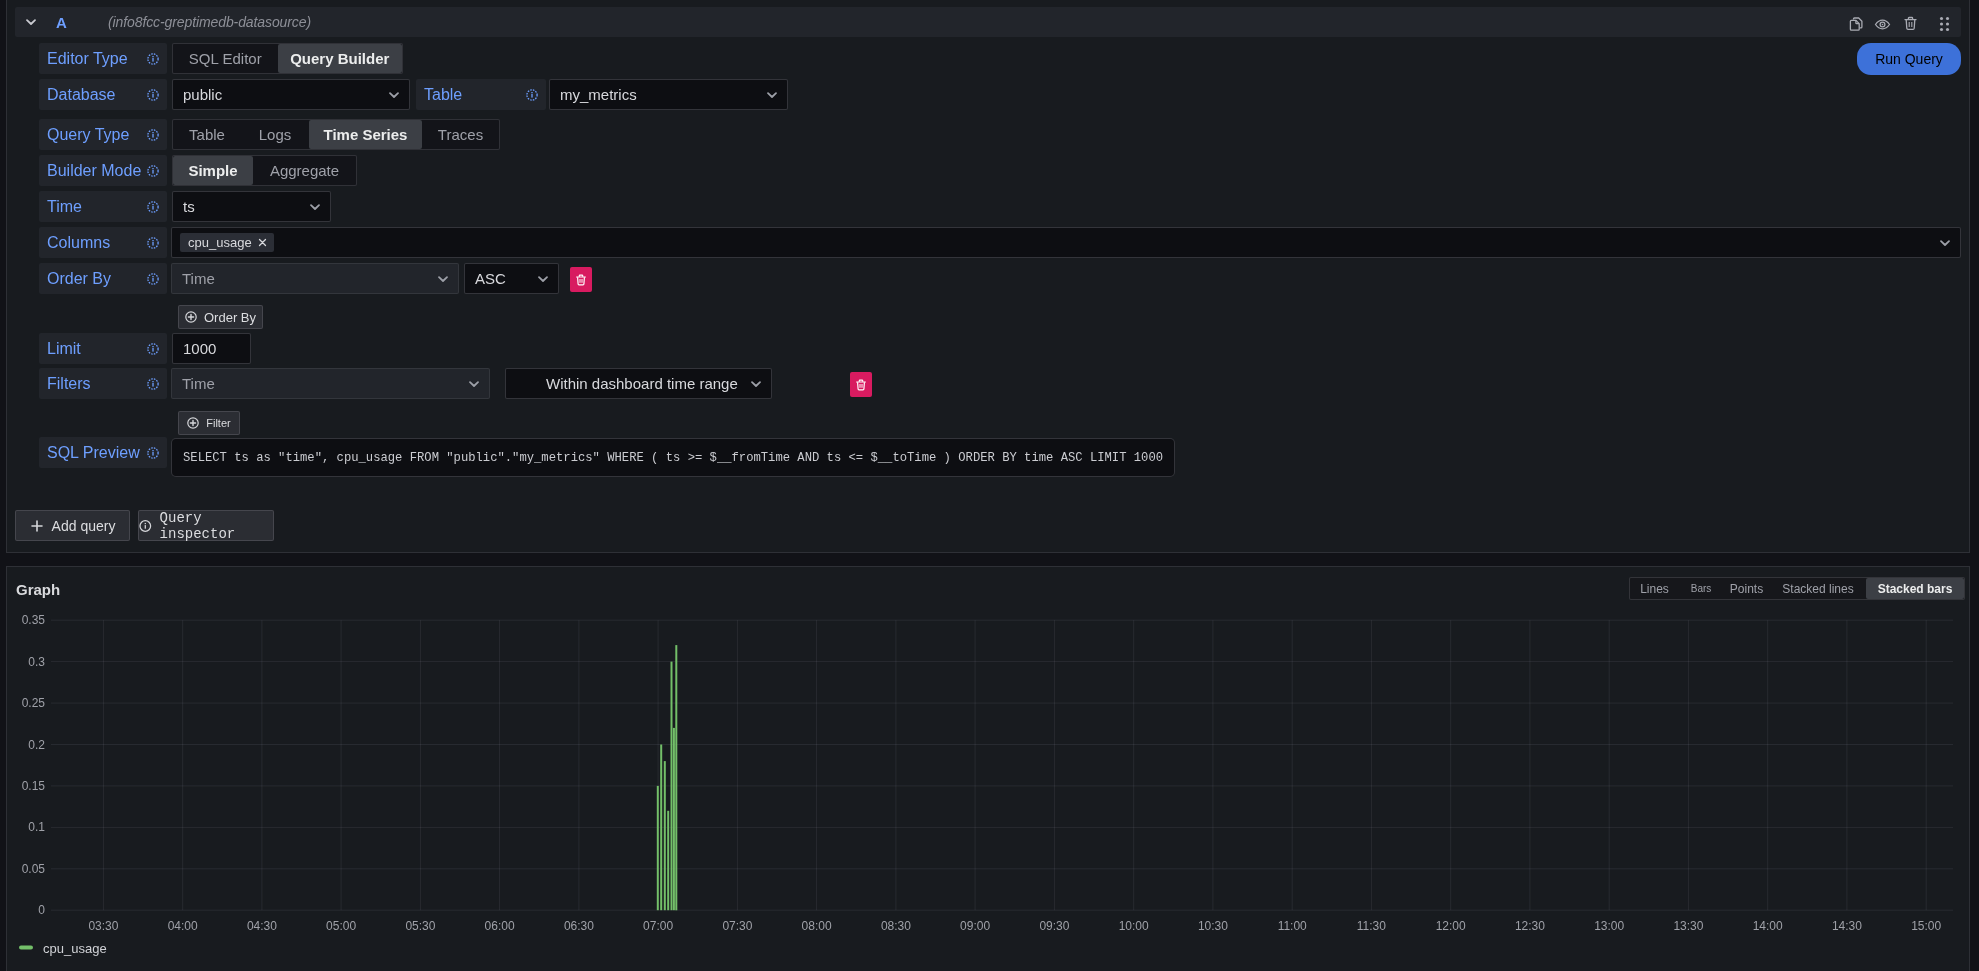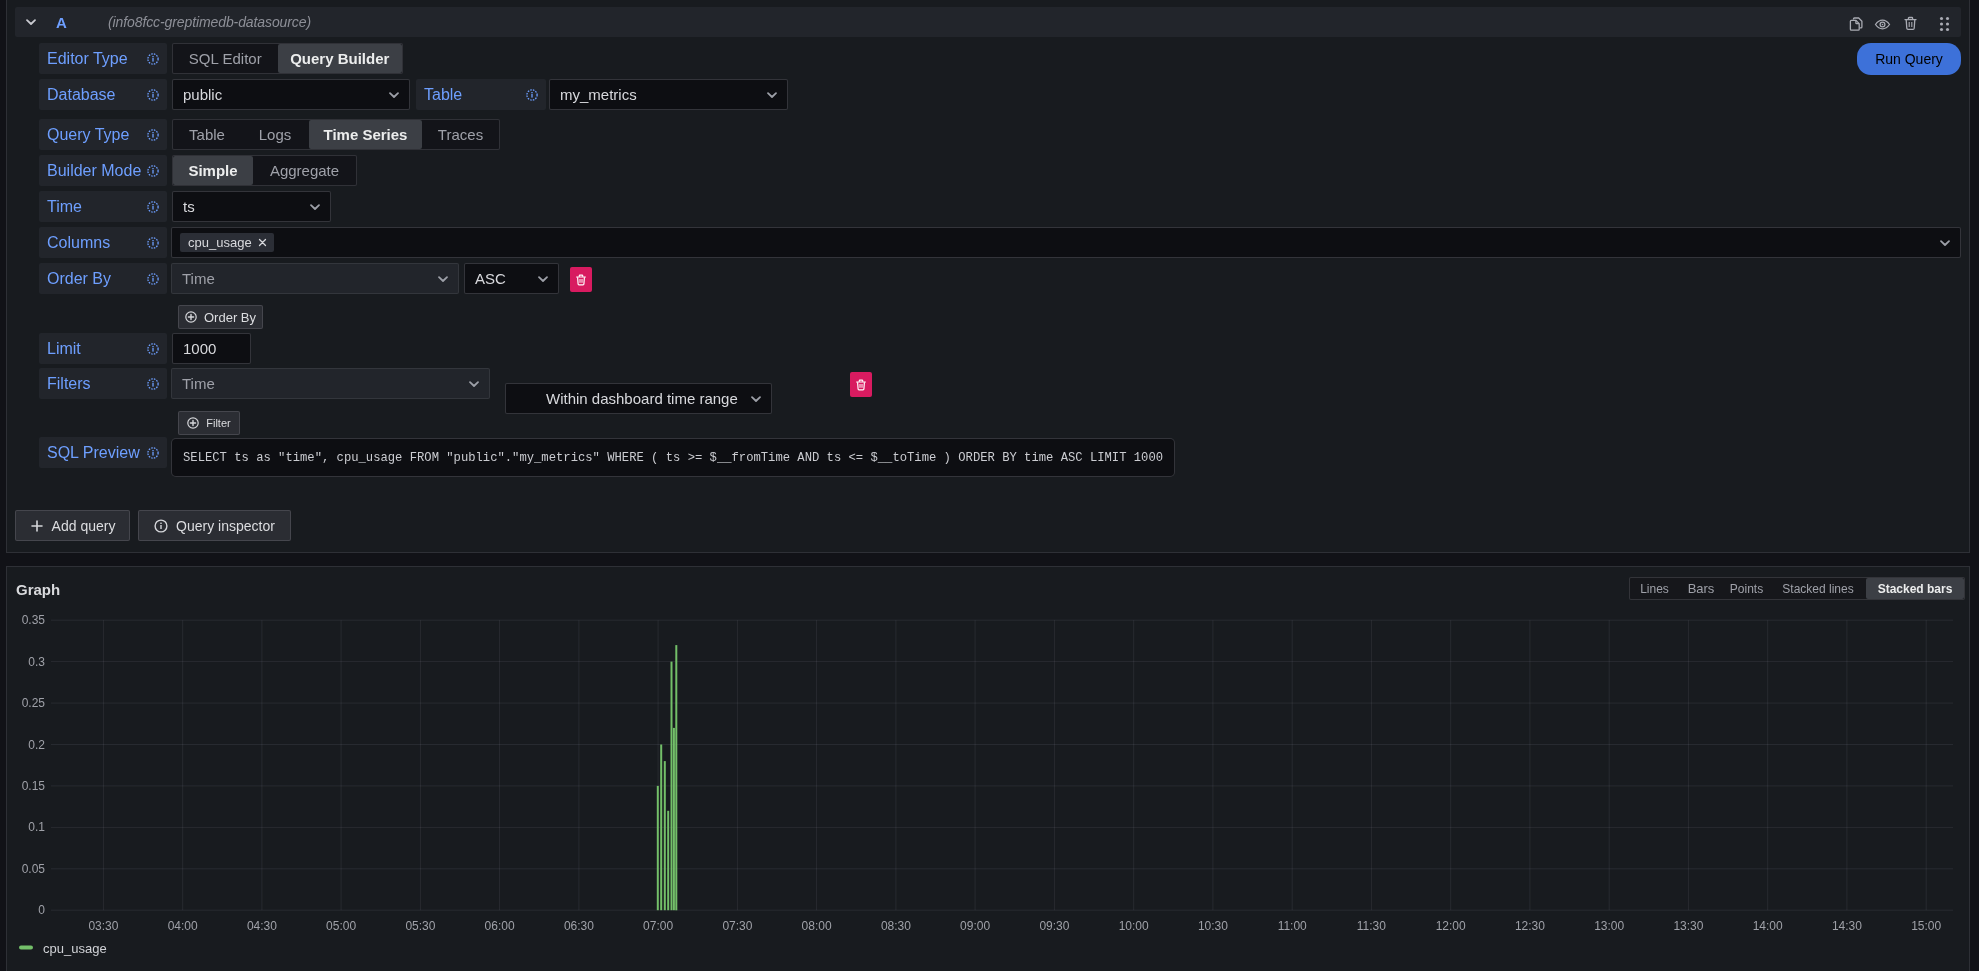--- a/index.html
+++ b/index.html
@@ -165,51 +165,51 @@
 <div class="sbtn" style="left:178px;top:305px;width:85px;height:24px;font-size:13px;font-weight:500;"><svg width="12" height="12" viewBox="0 0 12 12" fill="none">
         <circle cx="6" cy="6" r="5.2" stroke="#d5d6da" stroke-width="1.2"></circle>
         <path d="M6 3.4 V8.6 M3.4 6 H8.6" stroke="#d5d6da" stroke-width="1.4" stroke-linecap="round"></path>
       </svg>Order By</div>
 <div class="sel" style="left:172px;top:333px;width:79px;">1000</div>
 <div class="gsel" style="left:171px;top:368px;width:319px;">Time<span class="cv">
         <svg width="14" height="14" viewBox="0 0 14 14" fill="none">
           <path d="M3 5.2 L7 9 L11 5.2" stroke="#9da0a8" stroke-width="1.8" stroke-linecap="round" stroke-linejoin="round"></path>
         </svg>
       </span></div>
-<div class="sel" style="left:505px;top:383px;width:267px;padding-left:40px;">Within dashboard time range<span class="cv">
+<div class="sel" style="left:505px;top:368px;width:267px;padding-left:40px;">Within dashboard time range<span class="cv">
         <svg width="14" height="14" viewBox="0 0 14 14" fill="none">
           <path d="M3 5.2 L7 9 L11 5.2" stroke="#9da0a8" stroke-width="1.8" stroke-linecap="round" stroke-linejoin="round"></path>
         </svg>
       </span></div>
 <div class="tbtn" style="left:850px;top:372px;">
       <svg width="12" height="12" viewBox="0 0 12 12" fill="none">
         <path d="M1.6 3 H10.4" stroke="#ffffff" stroke-width="1.2" stroke-linecap="round"></path>
         <path d="M4.3 2.8 V1.7 Q4.3 1.1 4.9 1.1 H7.1 Q7.7 1.1 7.7 1.7 V2.8" stroke="#ffffff" stroke-width="1.2"></path>
         <path d="M2.6 3.2 L3.1 10 Q3.15 10.9 4 10.9 H8 Q8.85 10.9 8.9 10 L9.4 3.2" stroke="#ffffff" stroke-width="1.2"></path>
         <path d="M5 5 V8.8 M7 5 V8.8" stroke="#ffffff" stroke-width="1"></path>
       </svg>
     </div>
 <div class="sbtn" style="left:178px;top:411px;width:62px;height:24px;font-size:11px;font-weight:500;"><svg width="12" height="12" viewBox="0 0 12 12" fill="none">
         <circle cx="6" cy="6" r="5.2" stroke="#d5d6da" stroke-width="1.2"></circle>
         <path d="M6 3.4 V8.6 M3.4 6 H8.6" stroke="#d5d6da" stroke-width="1.4" stroke-linecap="round"></path>
       </svg>Filter</div>
 <div class="abs" style="left:171px;top:438px;width:1004px;height:39px;background:#0d0e12;border:1px solid rgba(204,204,220,0.20);border-radius:5px;display:flex;align-items:center;padding-left:11px;font-family:'Liberation Mono',monospace;font-size:12.2px;color:#cbccd1;white-space:pre;">SELECT ts as "time", cpu_usage FROM "public"."my_metrics" WHERE ( ts &gt;= $__fromTime AND ts &lt;= $__toTime ) ORDER BY time ASC LIMIT 1000</div>
 <div class="sbtn" style="left:15px;top:510px;width:115px;height:31px;font-size:14px;gap:8px;"><svg width="14" height="14" viewBox="0 0 14 14">
         <path d="M7 2 V12 M2 7 H12" stroke="#d5d6da" stroke-width="1.6" stroke-linecap="round"></path>
       </svg>Add query</div>
-<div class="sbtn" style="left:138px;top:510px;width:153px;height:31px;font-size:14px;gap:8px;"><svg width="14" height="14" viewBox="0 0 14 14" fill="none">
+<div class="sbtn" style="left:138px;top:510px;width:136px;height:31px;font-size:14px;gap:8px;font-family:Liberation Mono, monospace;"><svg width="14" height="14" viewBox="0 0 14 14" fill="none">
         <circle cx="7" cy="7" r="5.9" stroke="#d5d6da" stroke-width="1.4"></circle>
         <rect x="6.3" y="6" width="1.4" height="4" fill="#d5d6da"></rect>
         <rect x="6.3" y="3.6" width="1.4" height="1.4" fill="#d5d6da"></rect>
       </svg>Query inspector</div>
 <div class="sec" style="left:6px;top:566px;width:1964px;height:406px;"></div>
 <div class="abs" style="left:16px;top:581px;color:#d9dadd;font-size:15px;font-weight:600;">Graph</div>
 <div class="rgrp" style="left:1629px;top:577px;width:336px;height:23px;background:#16171b;">
       <div class="ritem" style="width:49px;font-size:12px;">Lines</div>
-      <div class="ritem" style="width:44px;font-size:13px;">Bars</div>
+      <div class="ritem" style="width:44px;font-size:10px;">Bars</div>
       <div class="ritem" style="width:47px;font-size:12px;">Points</div>
       <div class="ritem" style="width:96px;font-size:12px;">Stacked lines</div>
       <div class="ritem on" style="width:98px;font-size:12px;font-weight:600;">Stacked bars</div>
     </div>
 <svg class="abs" style="left:7px;top:566px;" width="1962" height="405" viewBox="0 0 1962 405">
       <line x1="44" y1="54.2" x2="1946" y2="54.2" stroke="rgba(204,204,220,0.09)" stroke-width="1"></line>
       <text x="38" y="58.2" text-anchor="end" font-size="12" fill="#9fa1a8" font-family="Liberation Sans,sans-serif">0.35</text>
       <line x1="44" y1="95.6" x2="1946" y2="95.6" stroke="rgba(204,204,220,0.09)" stroke-width="1"></line>
       <text x="38" y="99.6" text-anchor="end" font-size="12" fill="#9fa1a8" font-family="Liberation Sans,sans-serif">0.3</text>
       <line x1="44" y1="137.1" x2="1946" y2="137.1" stroke="rgba(204,204,220,0.09)" stroke-width="1"></line>

